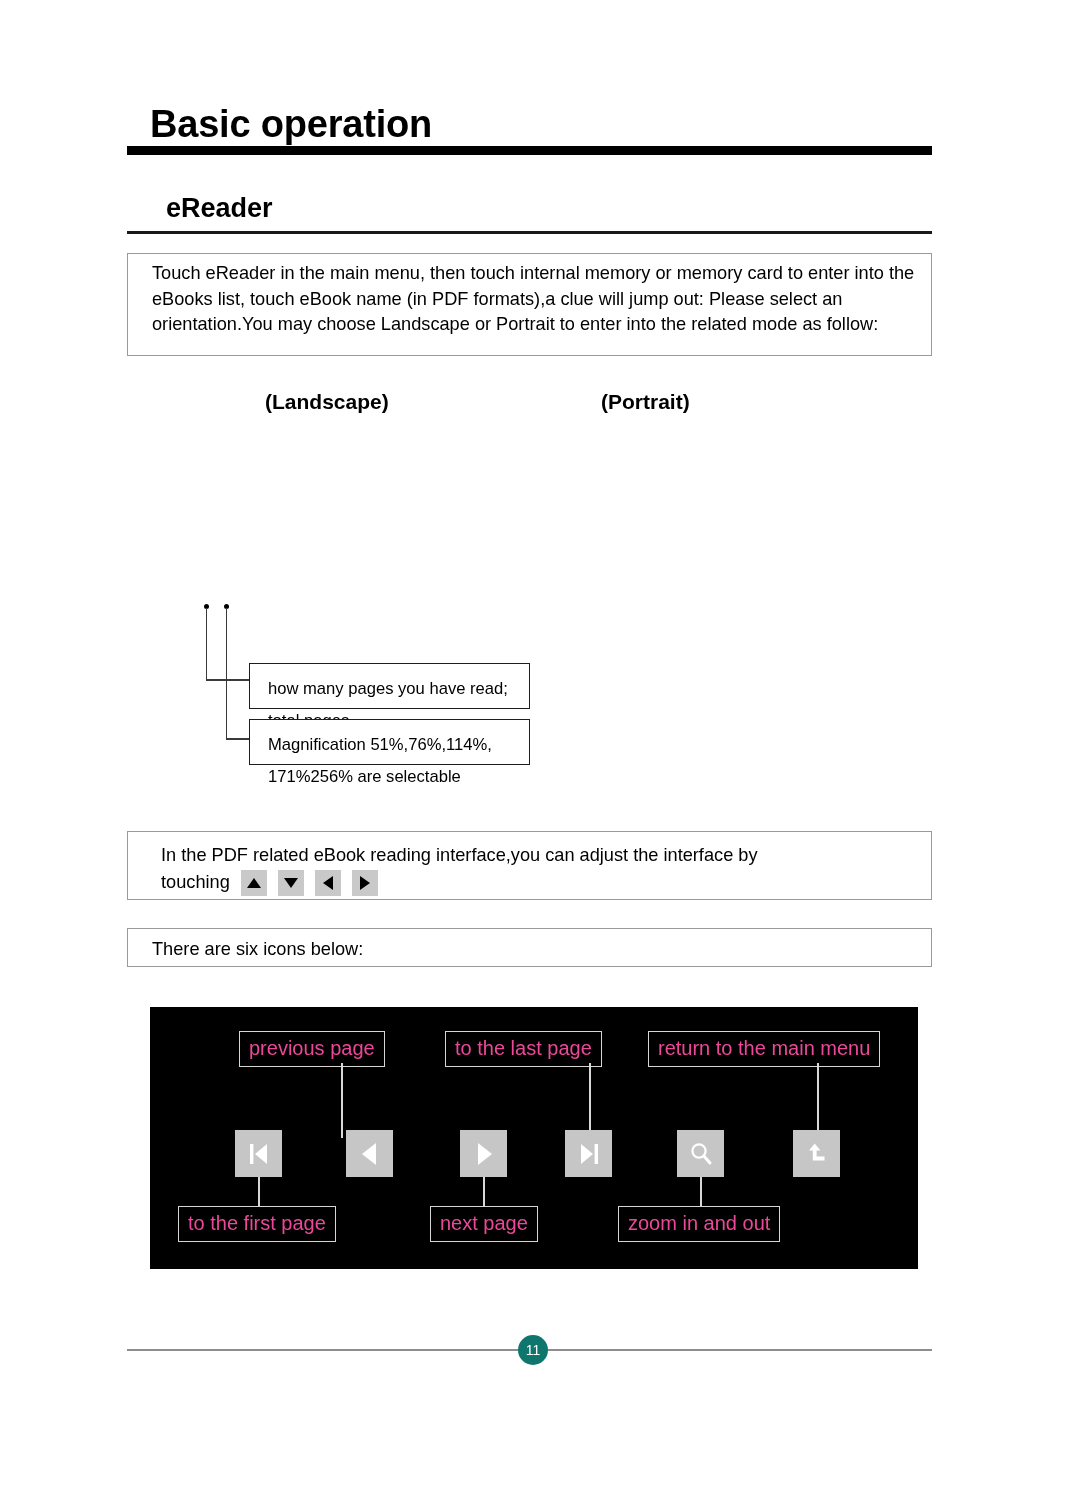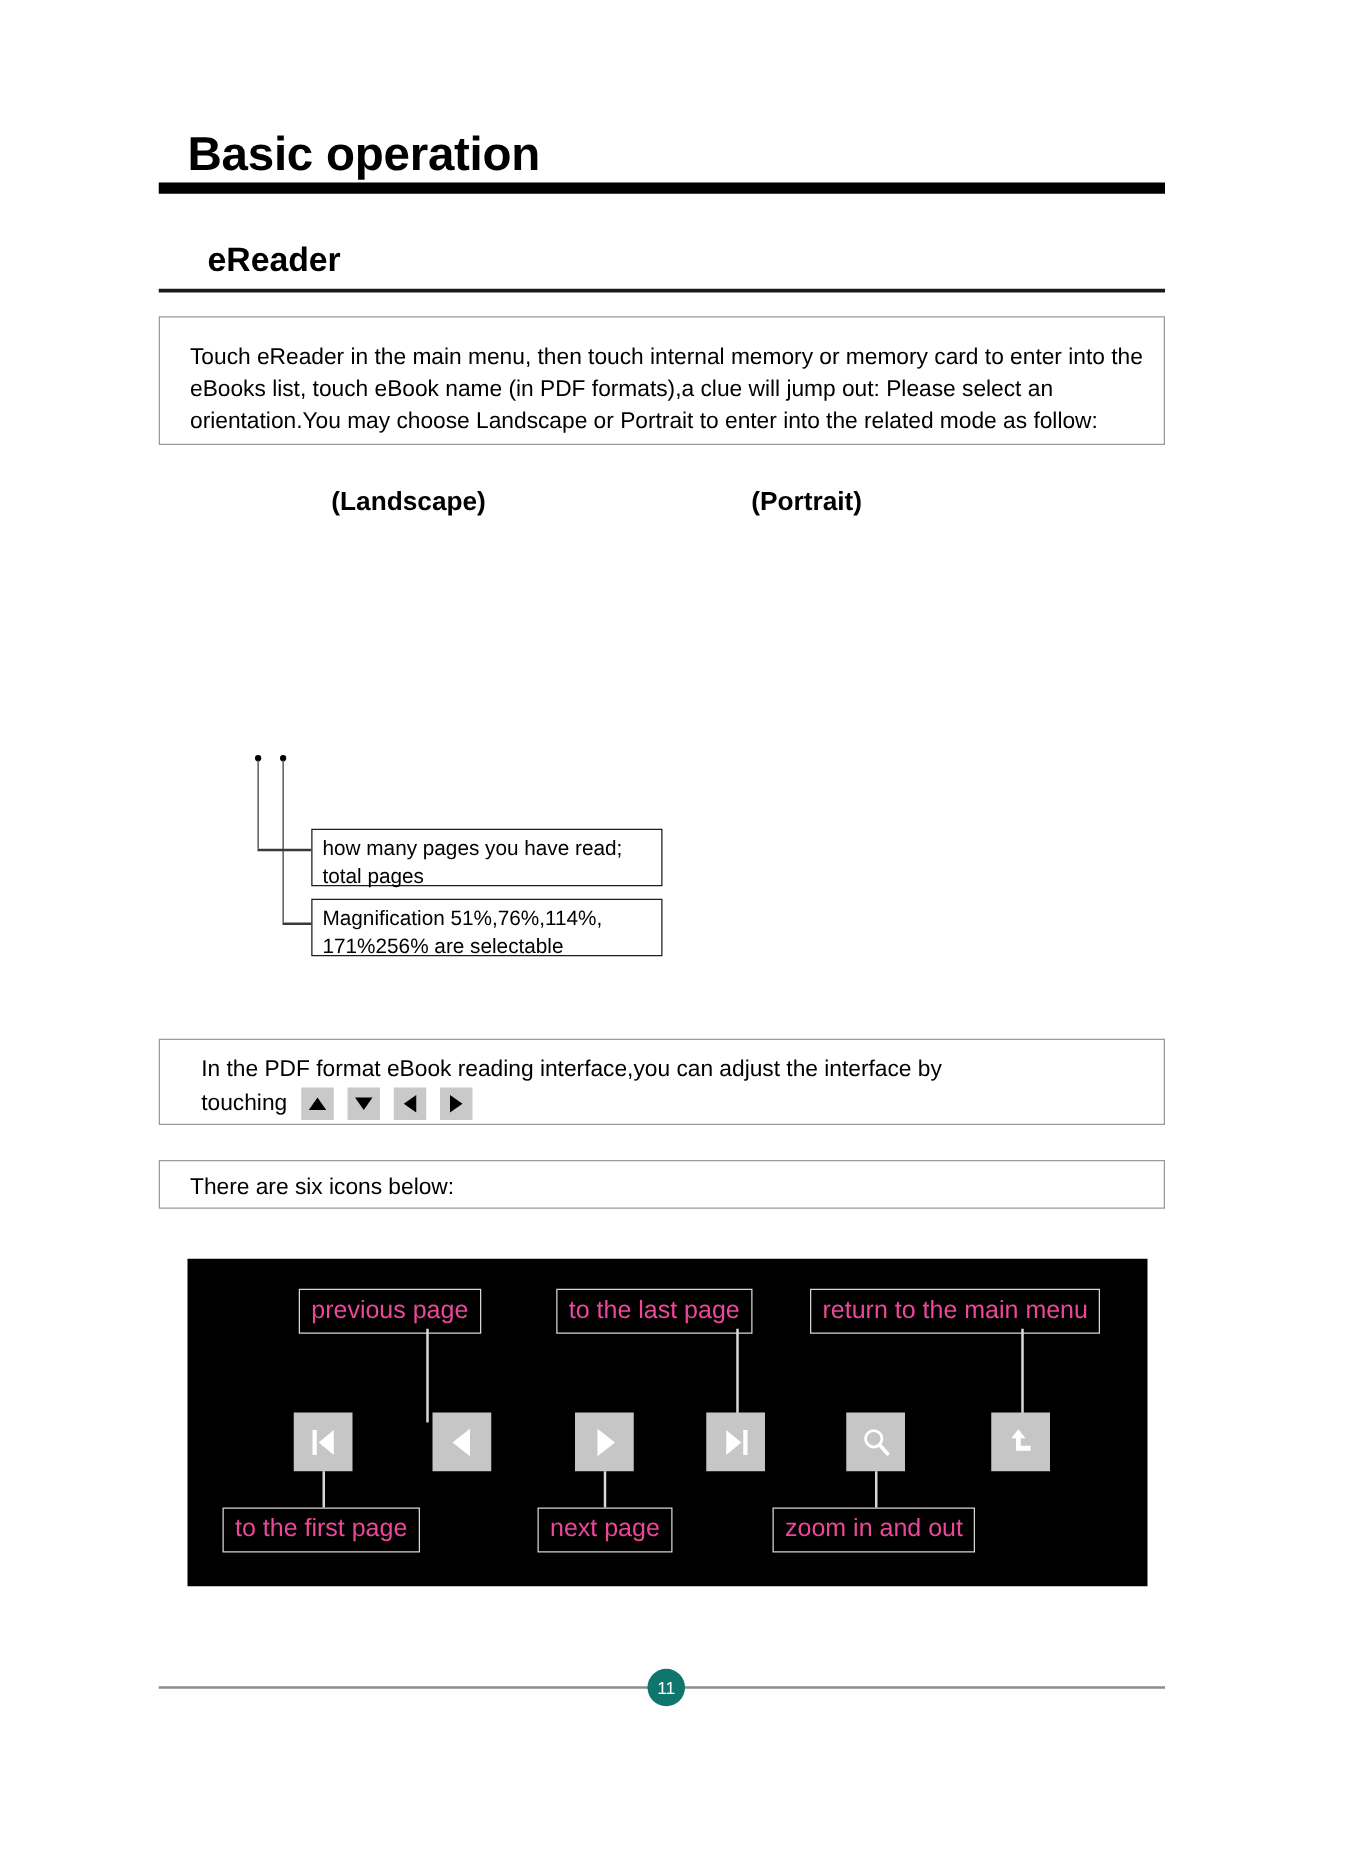--- a/index.html
+++ b/index.html
@@ -69,21 +69,21 @@
     margin: 0;
     font-size: 18.2px;
     line-height: 25.5px;
     color: #000;
   }
   #intro-note {
     left: 127px;
     top: 253px;
     width: 805px;
     height: 103px;
-    padding: 19px 12px 0 24px;
+    padding: 7px 12px 0 24px;
   }
   #adjust-note {
     left: 127px;
     top: 831px;
     width: 805px;
     height: 69px;
     padding: 11px 12px 0 33px;
   }
   #icons-note {
     left: 127px;
@@ -136,21 +136,21 @@
 
   
   .callout-box {
     position: absolute;
     border: 1px solid #1d1d1d;
     background: #ffffff;
     box-sizing: border-box;
     padding: 4px 8px 0 8px;
   }
   .callout-box p {
-    margin: 0;
+    margin: 10px;
     font-size: 16.6px;
     line-height: 22px;
     white-space: nowrap;
   }
   #callout-pages { left: 249px; top: 663px; width: 281px; height: 46px; }
   #callout-zoom  { left: 249px; top: 719px; width: 281px; height: 46px; }
 
   .leader-dot {
     position: absolute;
     width: 5px;
@@ -259,21 +259,21 @@
   <div class="callout-box" id="callout-pages">
     <p>how many pages you have read;</p>
     <p>total pages</p>
   </div>
   <div class="callout-box" id="callout-zoom">
     <p>Magnification 51%,76%,114%,</p>
     <p>171%256%  are selectable</p>
   </div>
 
   <div class="note-box" id="adjust-note">
-    <p>In the PDF format eBook reading interface,you can adjust the interface by</p>
+    <p>In the PDF related eBook reading interface,you can adjust the interface by</p>
     <div class="adjust-line2">
       <span class="lbl">touching</span>
       <span class="mini-btn">
           <span class="tri tri-up"></span>
         </span>
       <span class="mini-btn">
           <span class="tri tri-down"></span>
         </span>
       <span class="mini-btn">
           <span class="tri tri-left"></span>

